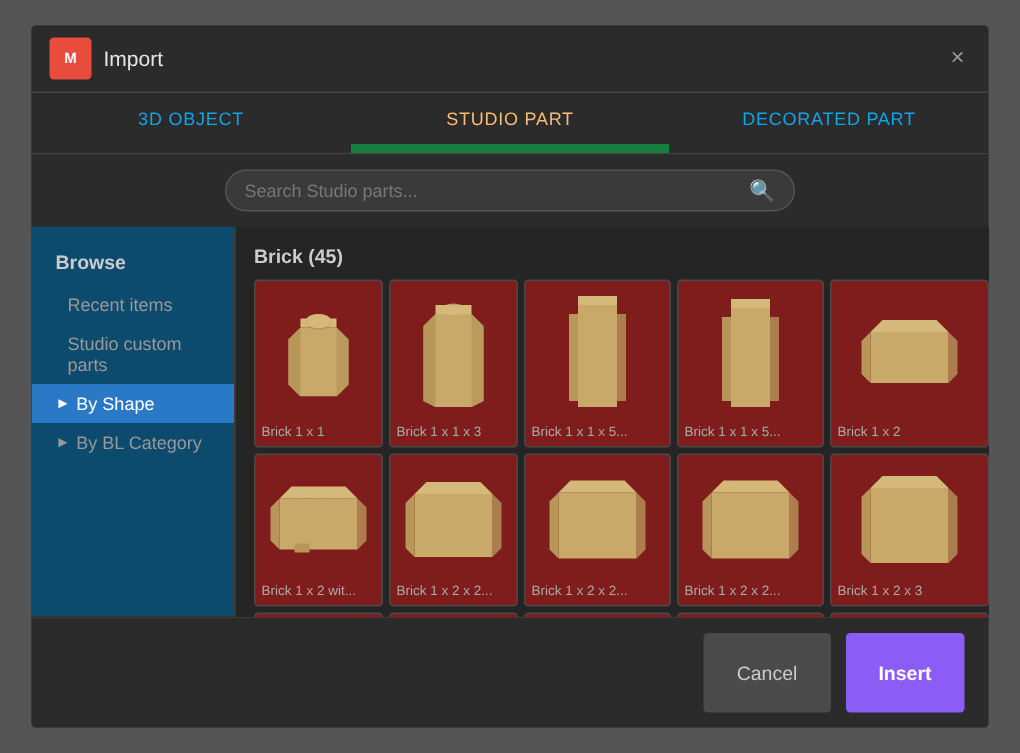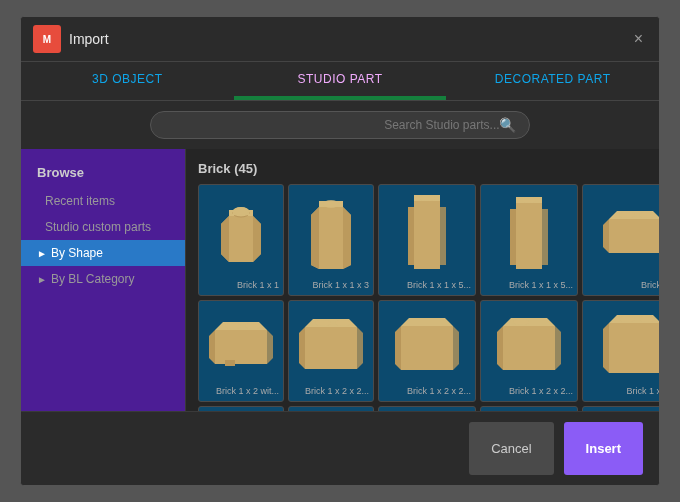--- a/index.html
+++ b/index.html
@@ -75,22 +75,22 @@
       text-align: center;
       padding: 10px 0;
       cursor: pointer;
       color: #0ea5e9;
       font-size: 12px;
       letter-spacing: 0.5px;
       text-transform: uppercase;
       border-bottom: 2px solid transparent;
     }
     .tab.active {
-      color: #f0abfc;
-      border-bottom: 4px solid #15803d;
+      color: #fdba74;
+      border-bottom: 6px solid #15803d;
     }
     .search-bar {
       padding: 10px 16px;
       background: #2b2b2b;
       flex-shrink: 0;
     }
     .search-input-wrapper {
       background: #3a3a3a;
       border: 1px solid #555;
       border-radius: 20px;
@@ -100,32 +100,31 @@
       max-width: 380px;
       margin: 0 auto;
     }
     .search-input {
       background: none;
       border: none;
       outline: none;
       color: #f9a8d4;
       font-size: 12px;
       flex: 1;
-      text-align: right;
     }
     .search-input::placeholder { color: #777; }
     .search-icon-svg { color: #888; font-size: 14px; }
     .content {
       display: flex;
       flex: 1;
       overflow: hidden;
     }
     .sidebar {
-      width: 165px;
-      background: #4c1d95;
+      width: 136px;
+      background: #0c4a6e;
       padding: 12px 0;
       border-right: 1px solid #3a3a3a;
       flex-shrink: 0;
     }
     .sidebar-section-title {
       color: #ccc;
       font-weight: bold;
       padding: 4px 16px 8px;
       font-size: 13px;
     }
@@ -165,28 +164,28 @@
       font-size: 13px;
       font-weight: bold;
       margin-bottom: 8px;
     }
     .parts-grid {
       display: grid;
       grid-template-columns: repeat(5, 1fr);
       gap: 4px;
     }
     .part-item {
-      background: #0c4a6e;
+      background: #7f1d1d;
       border: 1px solid #4a4a4a;
       border-radius: 3px;
       padding: 4px;
       cursor: pointer;
       display: flex;
       flex-direction: column;
-      align-items: flex-end;
+      align-items: flex-start;
       min-height: 80px;
     }
     .part-canvas {
       flex: 1;
       width: 100%;
       display: flex;
       align-items: center;
       justify-content: center;
       padding: 4px;
     }

